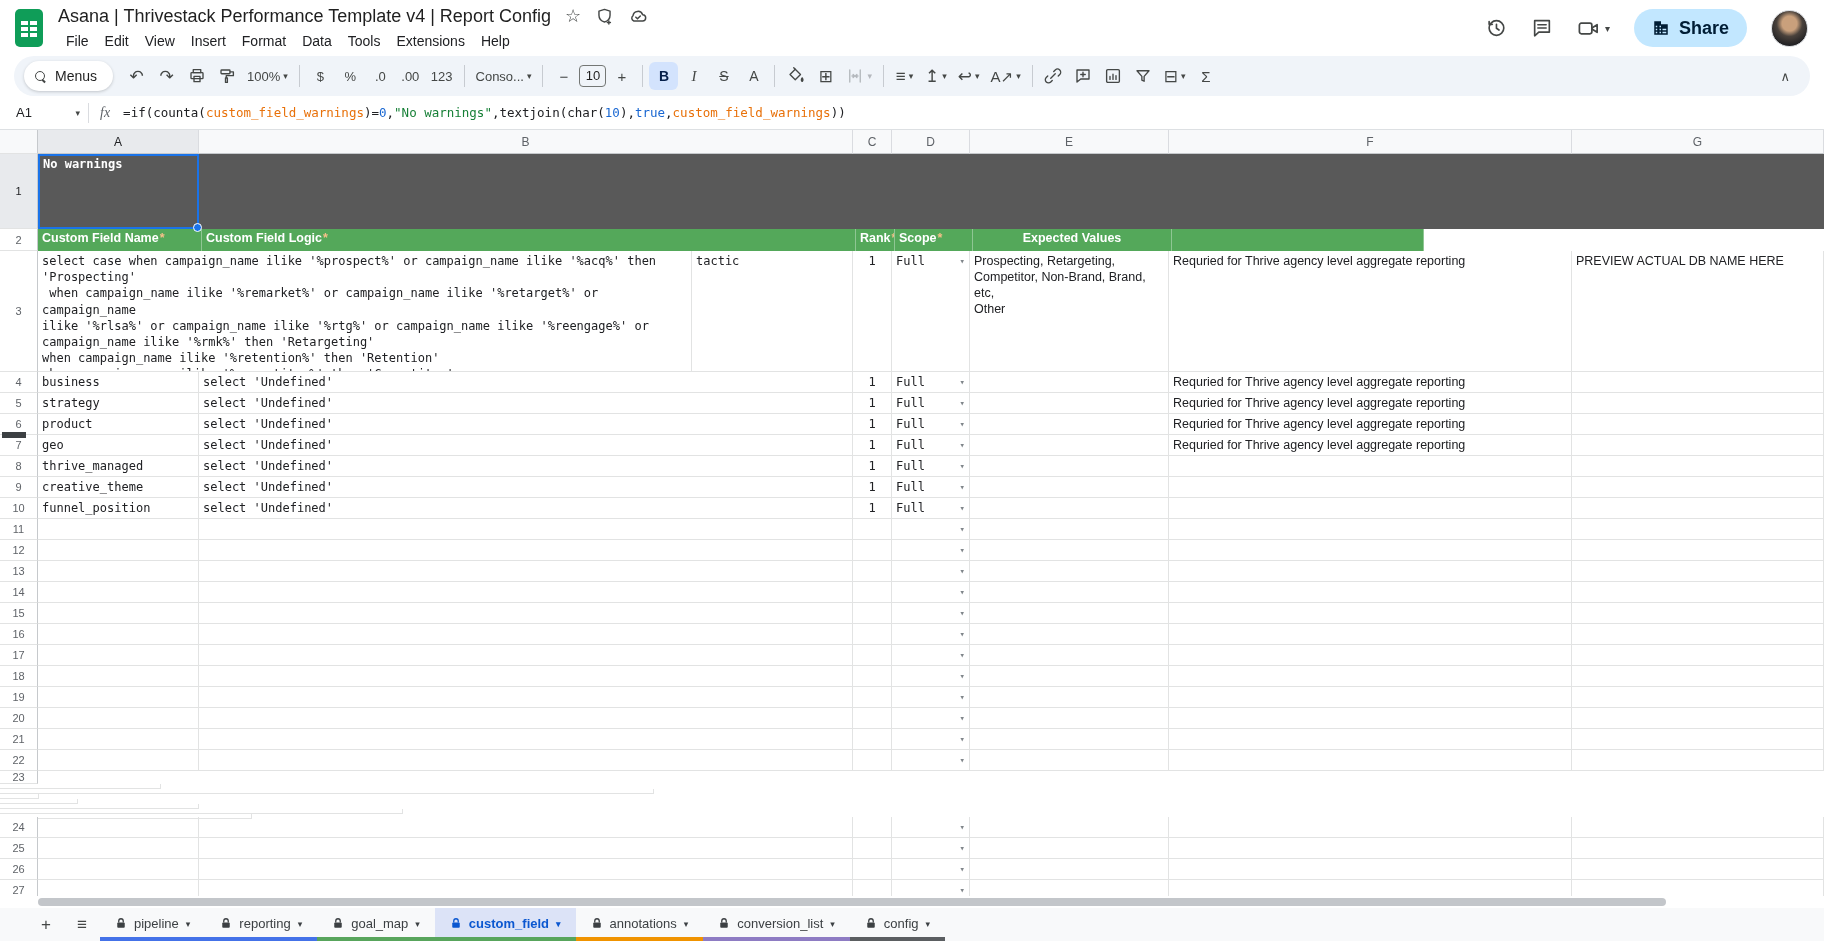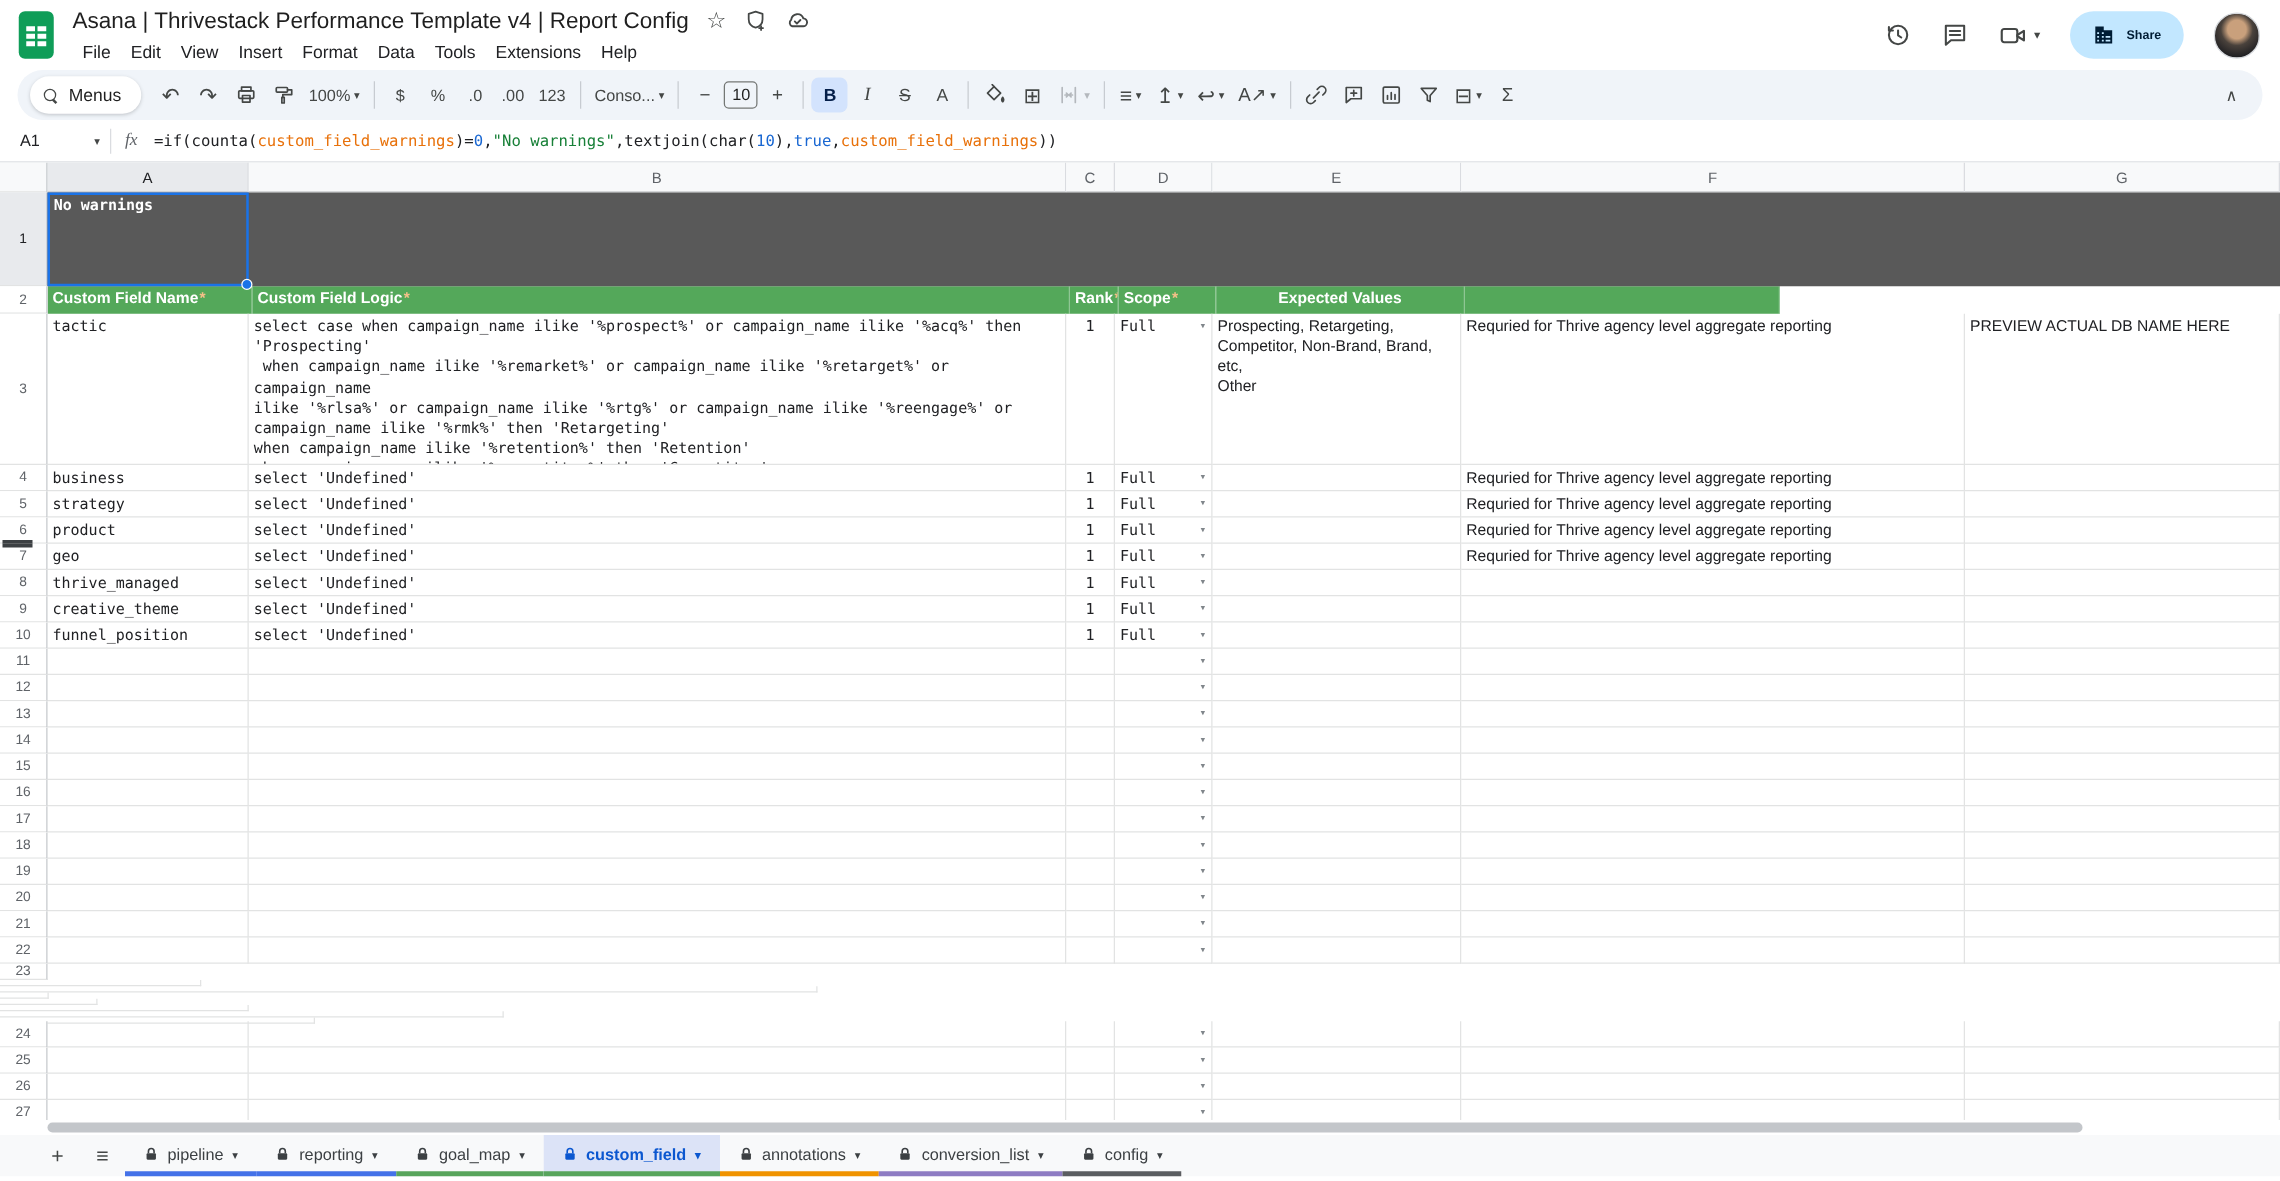--- a/index.html
+++ b/index.html
@@ -18,21 +18,21 @@
   .title-row { display:flex; align-items:center; gap:14px; height:26px; }
   .doc-title { font-size:18px; color:#1f1f1f; white-space:nowrap; }
   .title-ic { color:#444746; display:flex; align-items:center; }
   .star { font-size:18px; line-height:1; }
   .menubar { display:flex; height:24px; align-items:center; }
   .menubar span { font-size:14px; color:#202124; padding:2px 8px; border-radius:8px; cursor:default; }
   .top-actions { margin-left:auto; display:flex; align-items:center; gap:24px; color:#444746; }
   .cam-wrap { display:flex; align-items:center; gap:5px; }
   .tiny-caret { font-size:10px; color:#444746; }
   .share-btn { display:flex; align-items:center; gap:9px; background:#c2e7ff; color:#001d35;
-    height:38px; padding:0 18px; border-radius:19px; font-size:10px; font-weight:700; }
+    height:38px; padding:0 18px; border-radius:19px; font-size:18px; font-weight:700; }
   .avatar { width:37px; height:37px; border-radius:50%;
     background:radial-gradient(circle at 50% 36%, #c9a07c 0 26%, #4a423c 45%, #1f1f22 78%);
     border:1px solid #d5d8dc; }
 
   
   .toolbar-strip { padding:0 14px; }
   .toolbar { height:40px; background:#f0f4f9; border-radius:22px; display:flex; align-items:center;
     padding:0 10px; gap:1px; color:#444746; font-size:13px; }
   .tb { height:28px; min-width:29px; padding:0 5px; border-radius:6px; display:flex; align-items:center;
     justify-content:center; gap:3px; white-space:nowrap; }
@@ -330,28 +330,28 @@
       <div class="gutter">2</div>
       <div class="hcell" style="width: 164px;"><span>Custom Field Name</span><span class="req">*</span></div>
       <div class="hcell" style="width: 654px;"><span>Custom Field Logic</span><span class="req">*</span></div>
       <div class="hcell" style="width: 39px;"><span>Rank</span><span class="req">*</span></div>
       <div class="hcell" style="width: 78px;"><span>Scope</span><span class="req">*</span></div>
       <div class="hcell" style="width: 199px; text-align: center;"><span>Expected Values</span></div>
       <div class="hcell" style="width: 252px;"><span></span></div>
     </div>
     <div class="grow" style="height: 121px;">
       <div class="gutter">3</div>
-      <div class="cell mono" style="width: 161px;">tactic</div>
       <div class="cell mono pre" style="width: 654px;">select case when campaign_name ilike '%prospect%' or campaign_name ilike '%acq%' then
 'Prospecting'
  when campaign_name ilike '%remarket%' or campaign_name ilike '%retarget%' or campaign_name
 ilike '%rlsa%' or campaign_name ilike '%rtg%' or campaign_name ilike '%reengage%' or
 campaign_name ilike '%rmk%' then 'Retargeting'
 when campaign_name ilike '%retention%' then 'Retention'
 when campaign_name ilike '%competitor%' then 'Competitor'</div>
+      <div class="cell mono" style="width: 161px;">tactic</div>
       <div class="cell mono ctr" style="width: 39px;">1</div>
       <div class="cell mono dcell" style="width: 78px;">
         <span>Full</span>
         <span class="dcaret">▾</span>
       </div>
       <div class="cell sans pre" style="width: 199px;">Prospecting, Retargeting,
 Competitor, Non-Brand, Brand, etc,
 Other</div>
       <div class="cell sans" style="width: 403px;">Requried for Thrive agency level aggregate reporting</div>
       <div class="cell sans" style="width: 252px;">PREVIEW ACTUAL DB NAME HERE</div>

